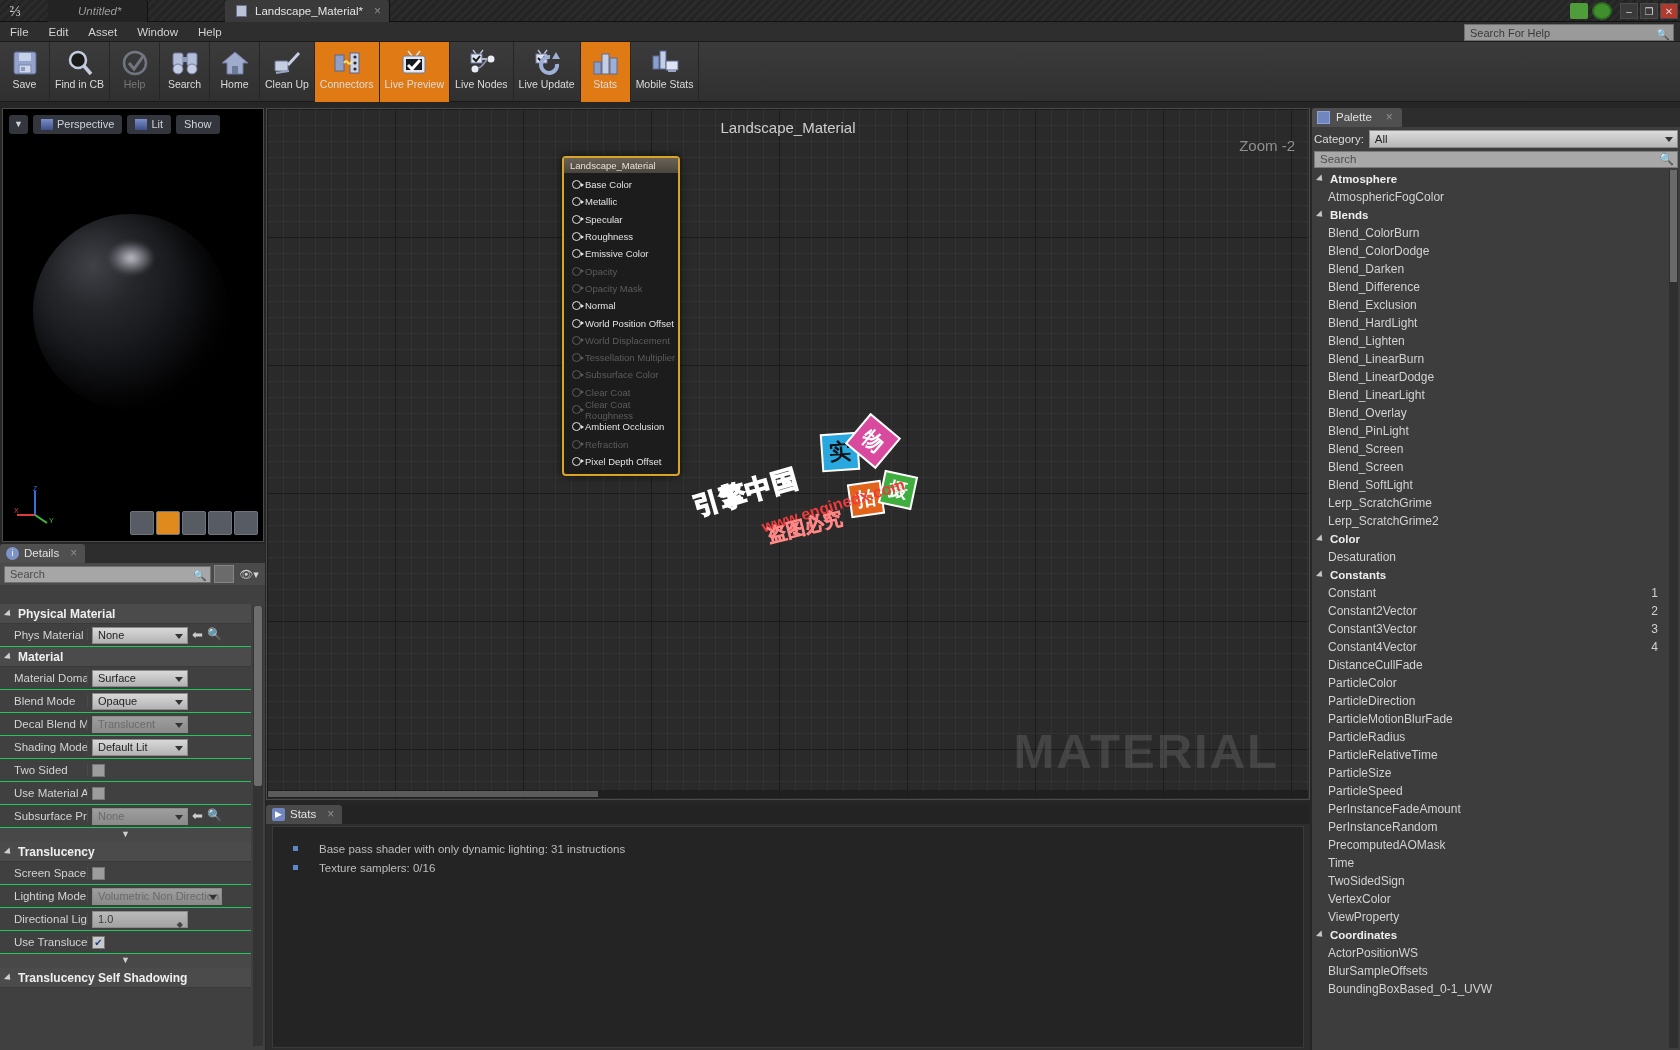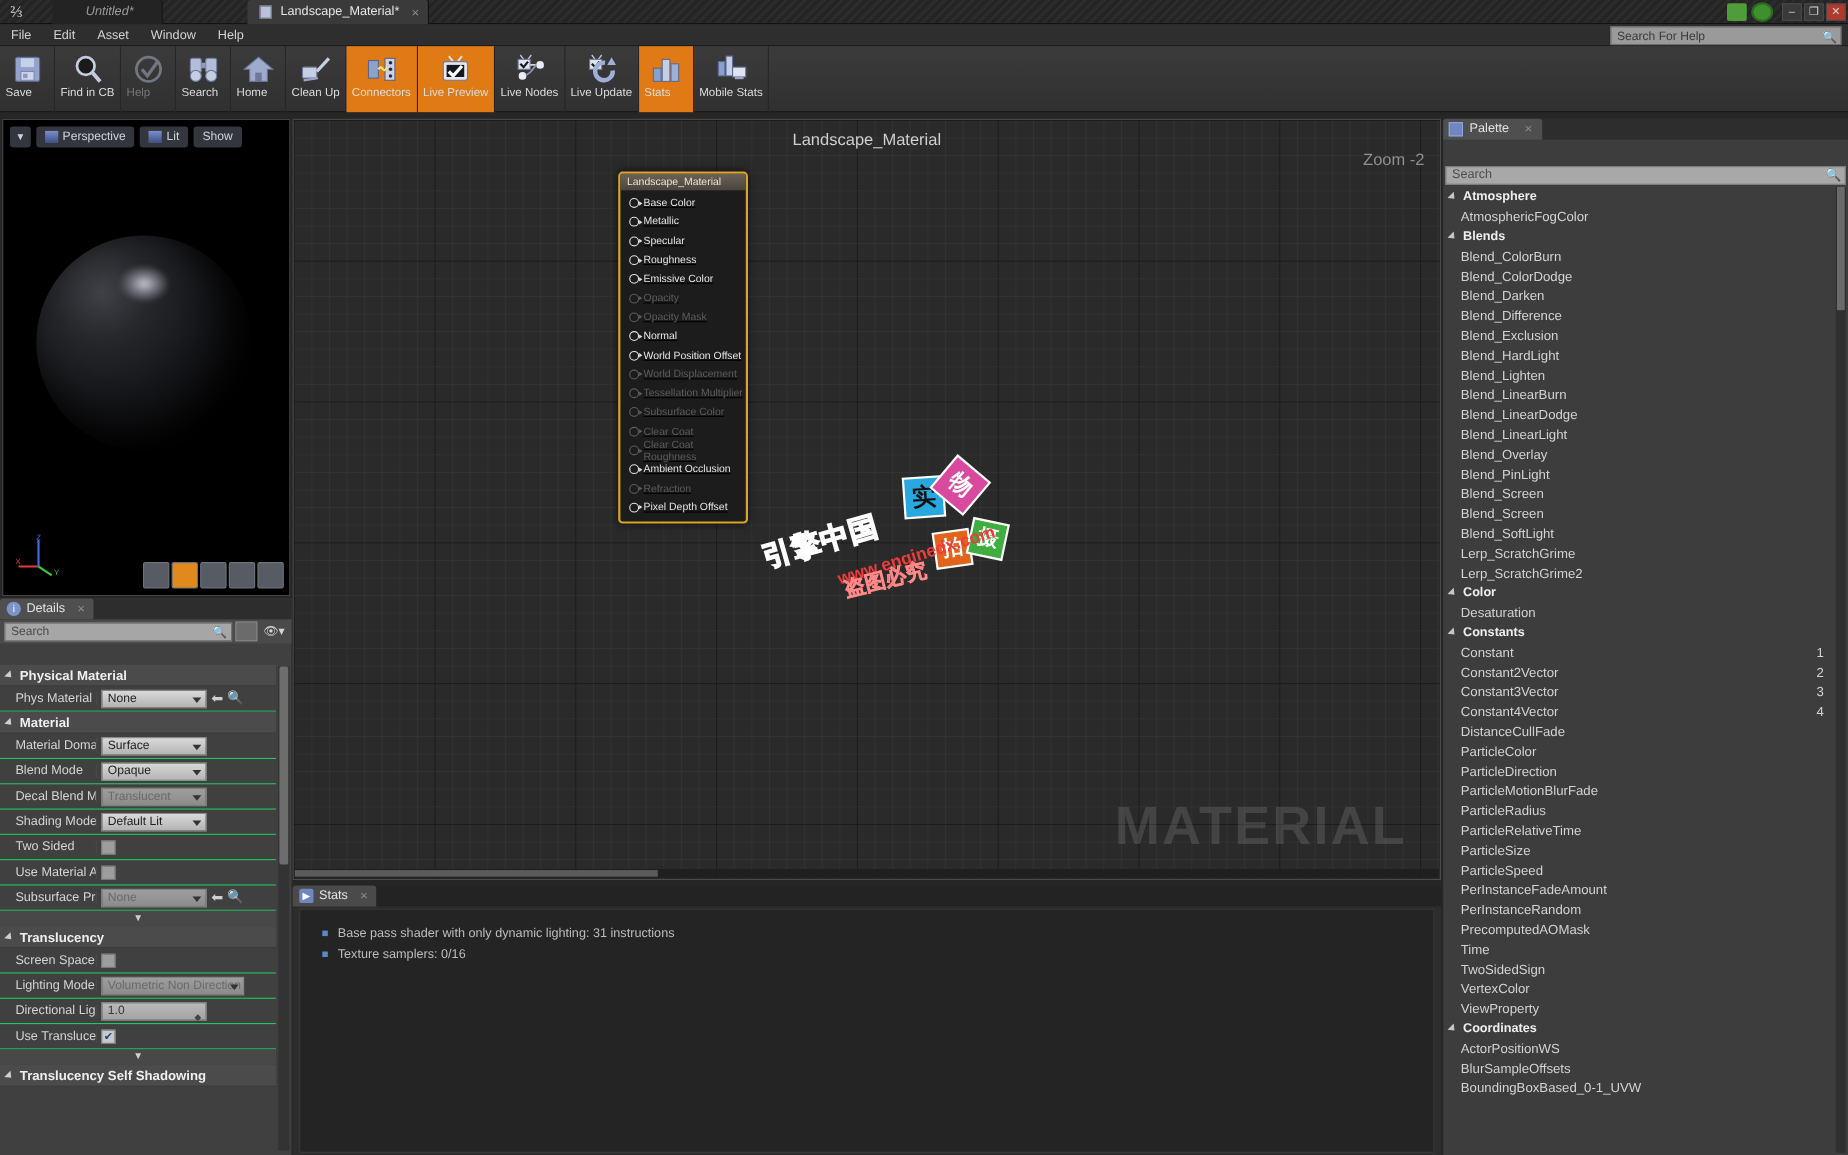--- a/index.html
+++ b/index.html
@@ -45,21 +45,21 @@
      color:#d2d2d2; font-size:11.5px; }
   .searchhelp { position:absolute; right:6px; top:2px; width:210px; height:17px;
      background:#9a9a9a; border:1px solid #6e6e6e; color:#3a3a3a; font-size:11px;
      line-height:16px; padding-left:5px; }
   .searchhelp .sicn { position:absolute; right:3px; top:1px; color:#444; font-size:11px; }
 
   
   .toolbar { position:absolute; left:0; top:42px; width:1680px; height:60px;
      background:linear-gradient(#3b3b3b,#303030); border-bottom:1px solid #1a1a1a; }
   .tbtn { position:relative; float:left; width:auto; min-width:50px; height:60px;
-     color:#dcdcdc; font-size:10.5px; padding:0 5px;
+     text-align:center; color:#dcdcdc; font-size:10.5px; padding:0 5px;
      border-right:1px solid #262626; }
   .tbtn.hl { background:#e07a14; }
   .tbtn .ic { height:36px; display:flex; align-items:center; justify-content:center; padding-top:5px;}
   .tbtn .lb { height:16px; line-height:13px; }
   .tbtn.dim { color:#777; }
   .tbtn.dim svg { opacity:.45; }
 
   
   .viewport { position:absolute; left:2px; top:108px; width:262px; height:434px;
      background:#000; border:1px solid #4a4a4a; overflow:hidden; }
@@ -141,21 +141,21 @@
   .graph-zoom { position:absolute; right:14px; top:28px; color:#8f8f8f; font-size:15px; }
   .watermark { position:absolute; right:30px; bottom:20px; color:rgba(190,190,190,.18);
      font-size:49px; font-weight:bold; letter-spacing:2px; }
 
   
   .mnode { position:absolute; left:295px; top:47px; width:118px;
      background:#1c1c1c; border:2px solid #d8a526; border-radius:4px;
      box-shadow:0 0 8px rgba(0,0,0,.7); }
   .mnode-head { height:15px; line-height:15px; padding-left:6px;
      background:linear-gradient(#6a6257,#4a453d); color:#e8e2d5; font-size:9.5px; }
-  .mnode-body { padding:3px 0 4px 0;text-decoration:underline; }
+  .mnode-body { padding:3px 0 4px 0; }
   .pin { height:17.3px; display:flex; align-items:center; gap:4px; padding-left:8px;
      color:#e3e3e3; font-size:9.5px; }
   .pin .dot { width:9px; height:9px; border-radius:50%; border:1.6px solid #e3e3e3;
      position:relative; flex:none; }
   .pin .dot:after { content:""; position:absolute; right:-4px; top:1.5px;
      width:0;height:0;border-left:3.5px solid #e3e3e3;
      border-top:2.5px solid transparent;border-bottom:2.5px solid transparent; }
   .pin.off { color:#5c5c5c; }
   .pin.off .dot { border-color:#5c5c5c; }
   .pin.off .dot:after { border-left-color:#5c5c5c; }
@@ -180,21 +180,21 @@
      transform:rotate(-17deg); }
   .wm-dbbj { left:500px; top:405px; color:#e01c1c; font-size:19px;
      transform:rotate(-14deg); -webkit-text-stroke:.6px #ff8a8a; }
 
   
   .stats { position:absolute; left:266px; top:805px; width:1044px; height:245px; background:#2d2d2d; }
   .stats .panel-tabbar { background:#232323; }
   .stats .panel-tab { background:#4a4a4a; }
   .stats-body { position:absolute; left:6px; top:21px; width:1032px; height:222px;
      background:#242424; border:1px solid #3a3a3a; padding:12px 10px; }
-  .statline { display:flex; align-items:center; gap:9px; color:#bdbdbd; font-size:11.5px;
+  .statline { display:flex; align-items:center; gap:21px; color:#bdbdbd; font-size:11.5px;
      height:19px; padding-left:10px; }
   .statline .bul { width:5px; height:5px; background:#5c87c9; flex:none; }
 
   
   .palette { position:absolute; left:1312px; top:108px; width:368px; height:942px; background:#3d3d3d; }
   .palette .panel-tabbar { background:#2d2d2d; }
   .pal-tab { position:absolute; left:0; top:0; height:19px; line-height:19px;
      background:#4f4f4f; color:#e2e2e2; font-size:11.5px; padding:0 30px 0 24px;
      border-top-left-radius:3px; border-top-right-radius:3px; }
   .pal-tab .pico { position:absolute; left:5px; top:3px; width:13px; height:13px;
@@ -719,20 +719,27 @@
 
   <div class="palette">
     <div class="panel-tabbar">
       <div class="pal-tab">
         <span class="pico"></span>
         <span>Palette</span>
         <span class="pclose">×</span>
       </div>
     </div>
 
+    <div class="pal-catrow">
+      <span class="lbl">Category:</span>
+      <div class="pal-combo">
+        <span>All</span>
+        <span class="ar"></span>
+      </div>
+    </div>
 
     <div class="pal-search">
       <span>Search</span>
       <span class="mg">🔍</span>
     </div>
 
     <div class="pal-list">
 
       <div class="pal-group">
         <span class="tri"></span>

